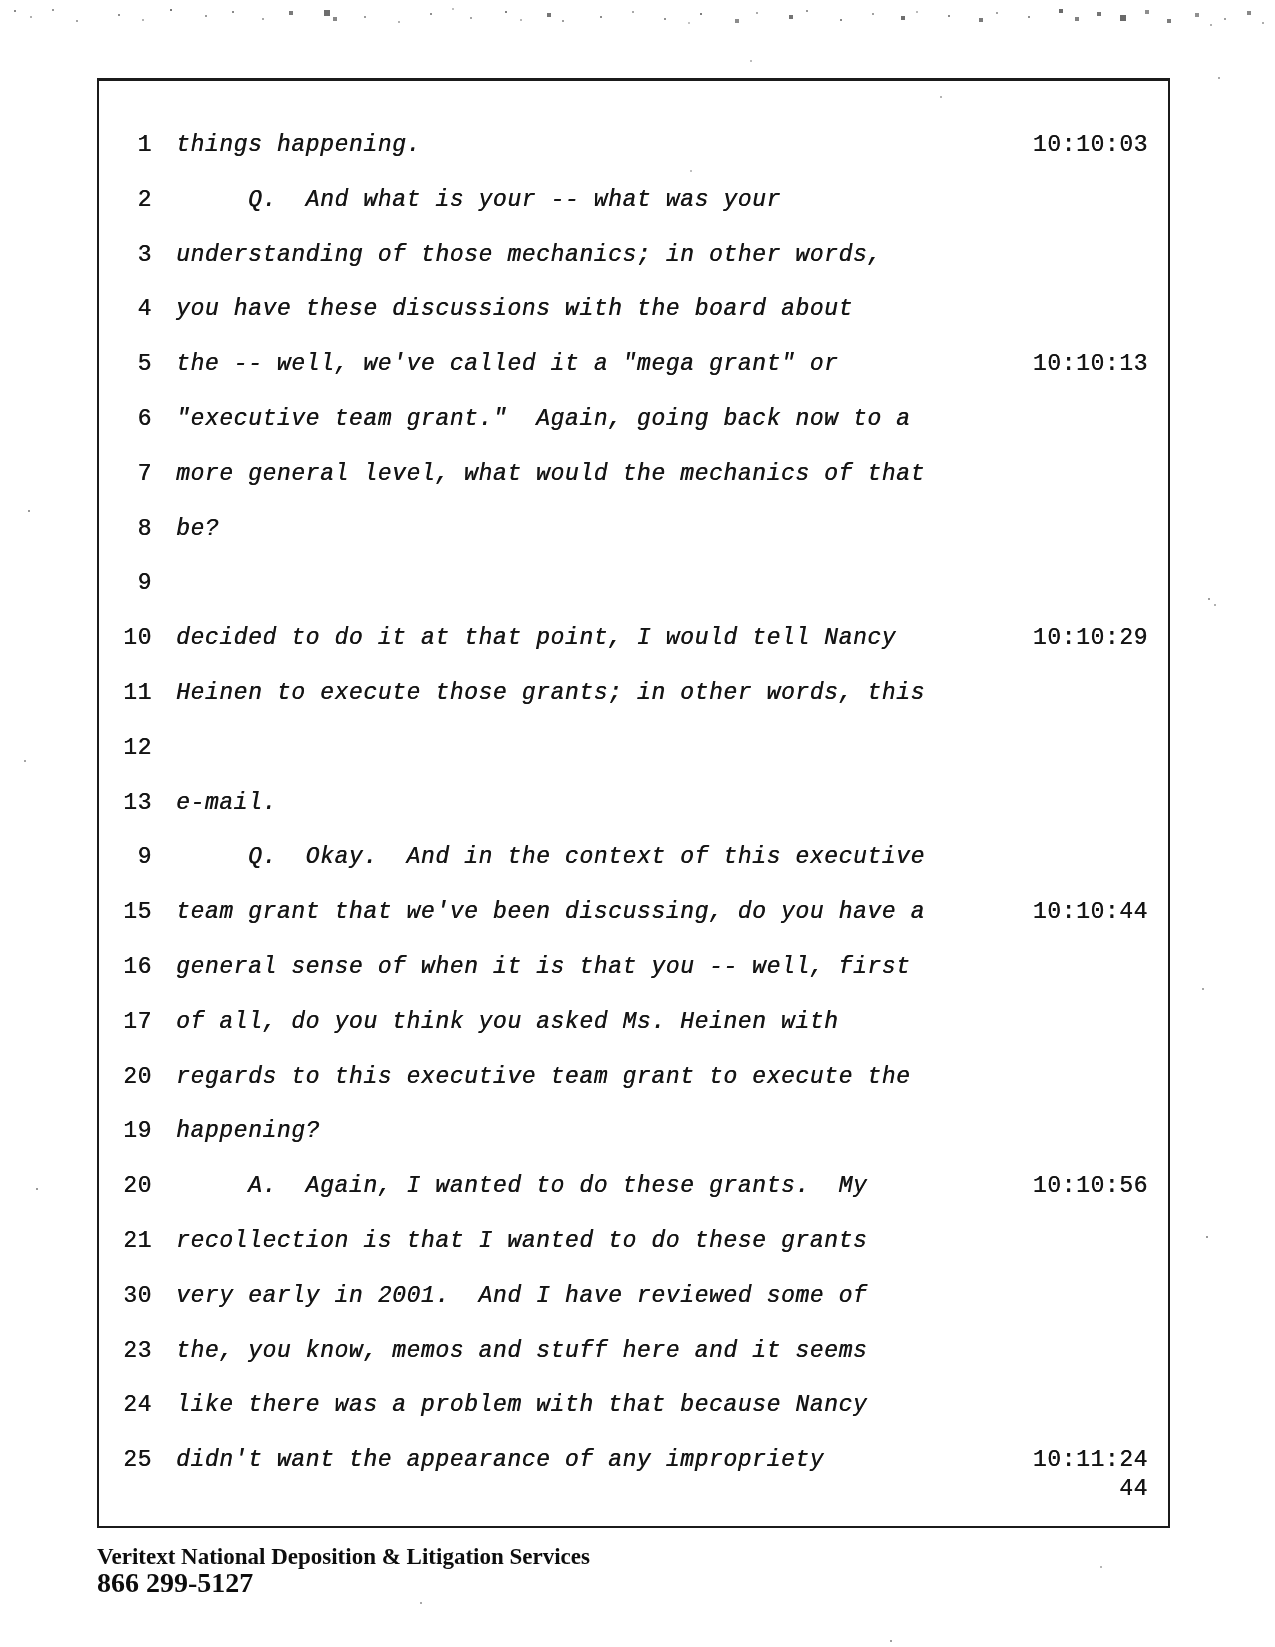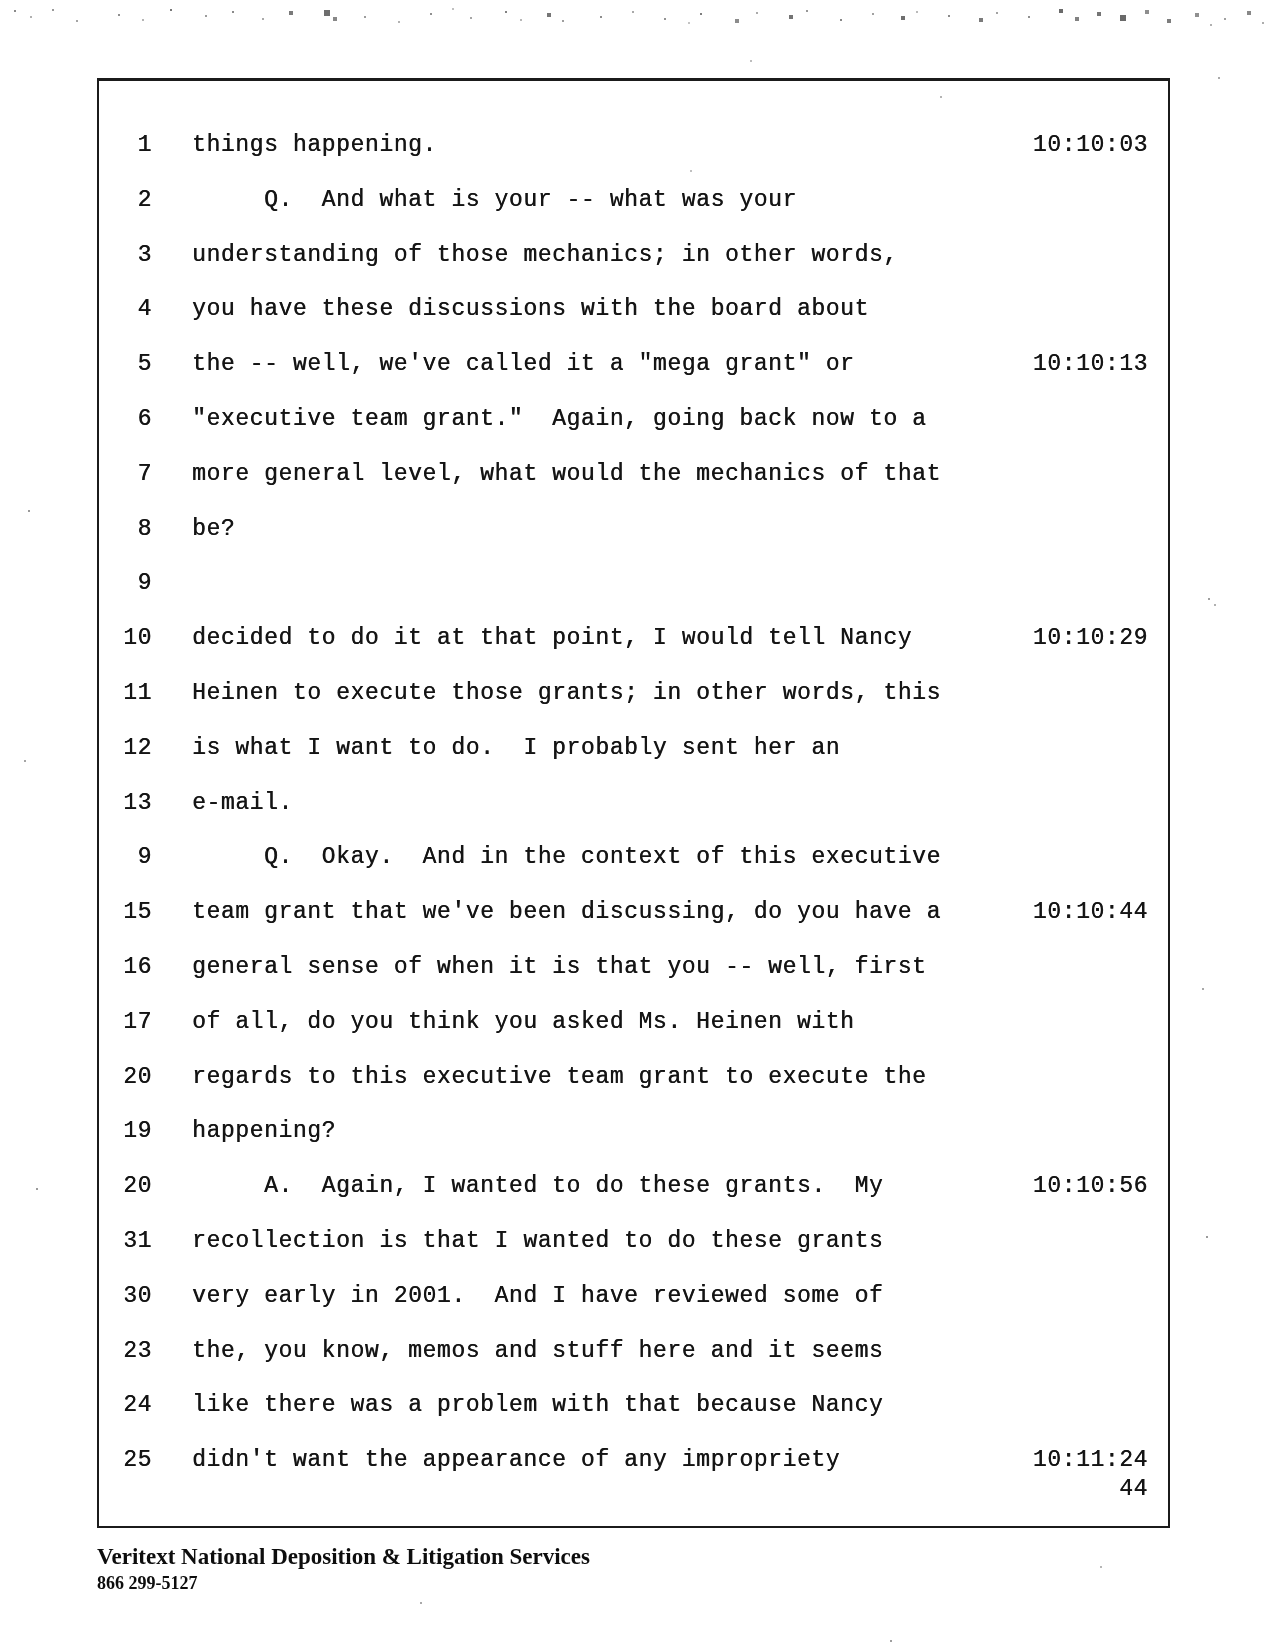--- a/index.html
+++ b/index.html
@@ -68,22 +68,23 @@
     line-height: 54.8px;
     letter-spacing: 0.6px;
     text-shadow: 0.4px 0 0 #2a2a2a;
   }
   .lnum {
     position: absolute; left: 0; top: 0;
     width: 53px; height: 100%;
     text-align: right;
   }
   .ltext {
-    position: absolute; left: 93px; top: 0; height: 100%;
+    position: absolute; left: 77px; top: 0; height: 100%;
     white-space: pre;
+    font-style: italic;
   }
   .ltime {
     position: absolute; right: 20px; top: 0; height: 100%;
   }
   .pagenum {
     position: absolute;
     right: 20px;
     top: 1395px;
     font-size: 23px;
     letter-spacing: 0.6px;
@@ -94,21 +95,21 @@
   .footer {
     position: absolute;
     left: 97px;
     top: 1543px;
     width: 1073px;
     font-family: "Liberation Serif", "DejaVu Serif", serif;
     font-weight: bold;
     color: #0d0d0d;
   }
   .footer-company { font-size: 23px; line-height: 27px; }
-  .footer-phone   { font-size: 18px; line-height: 26px; }
+  .footer-phone   { font-size: 28px; line-height: 26px; }
 </style>
 </head>
 <body>
 
 <div class="page">
 
   <div class="speckle"></div>
   <div class="stray-dots"></div>
 
   <div class="box">
@@ -163,21 +164,20 @@
         <span class="ltext">decided to do it at that point, I would tell Nancy</span>
         <span class="ltime">10:10:29</span>
       </div>
       <div class="t-row">
         <span class="lnum">11</span>
         <span class="ltext">Heinen to execute those grants; in other words, this</span>
         <span class="ltime"></span>
       </div>
       <div class="t-row">
         <span class="lnum">12</span>
-        <span class="ltext">is what I want to do.  I probably sent her an</span>
         <span class="ltime"></span>
       </div>
       <div class="t-row">
         <span class="lnum">13</span>
         <span class="ltext">e-mail.</span>
         <span class="ltime"></span>
       </div>
       <div class="t-row">
         <span class="lnum">9</span>
         <span class="ltext">     Q.  Okay.  And in the context of this executive</span>
@@ -207,21 +207,21 @@
         <span class="lnum">19</span>
         <span class="ltext">happening?</span>
         <span class="ltime"></span>
       </div>
       <div class="t-row">
         <span class="lnum">20</span>
         <span class="ltext">     A.  Again, I wanted to do these grants.  My</span>
         <span class="ltime">10:10:56</span>
       </div>
       <div class="t-row">
-        <span class="lnum">31</span>
+        <span class="lnum">21</span>
         <span class="ltext">recollection is that I wanted to do these grants</span>
         <span class="ltime"></span>
       </div>
       <div class="t-row">
         <span class="lnum">30</span>
         <span class="ltext">very early in 2001.  And I have reviewed some of</span>
         <span class="ltime"></span>
       </div>
       <div class="t-row">
         <span class="lnum">23</span>

